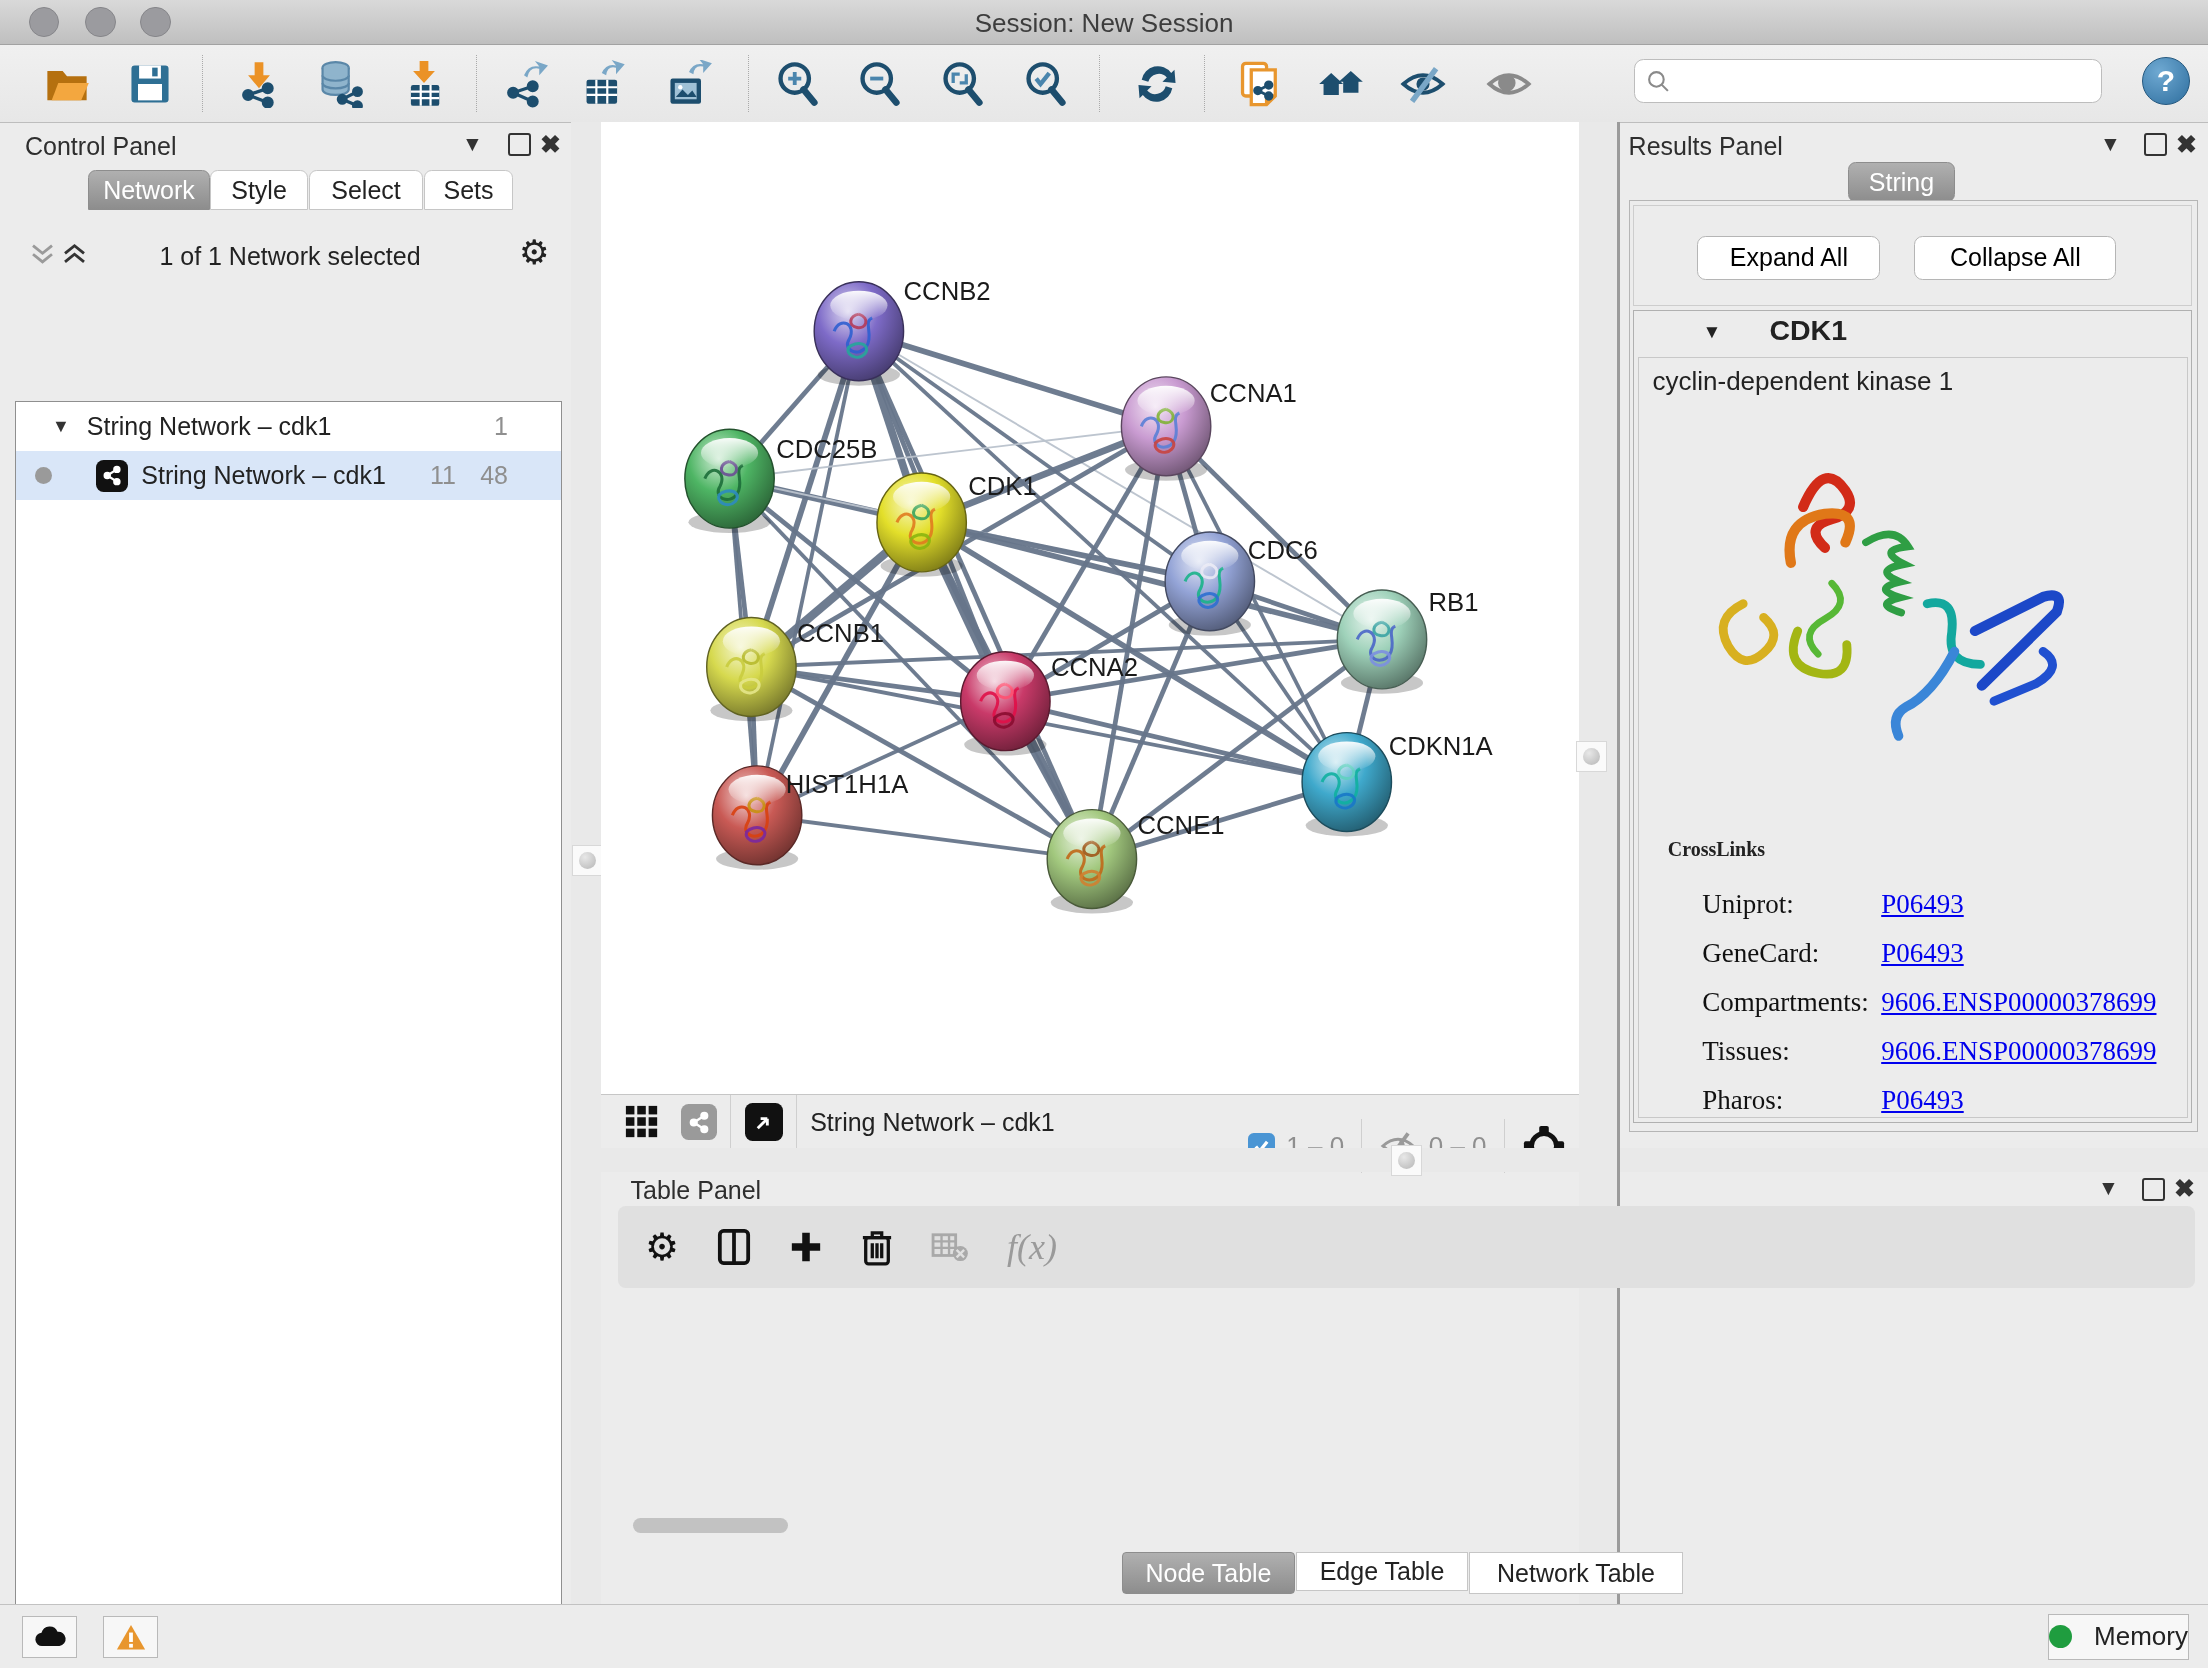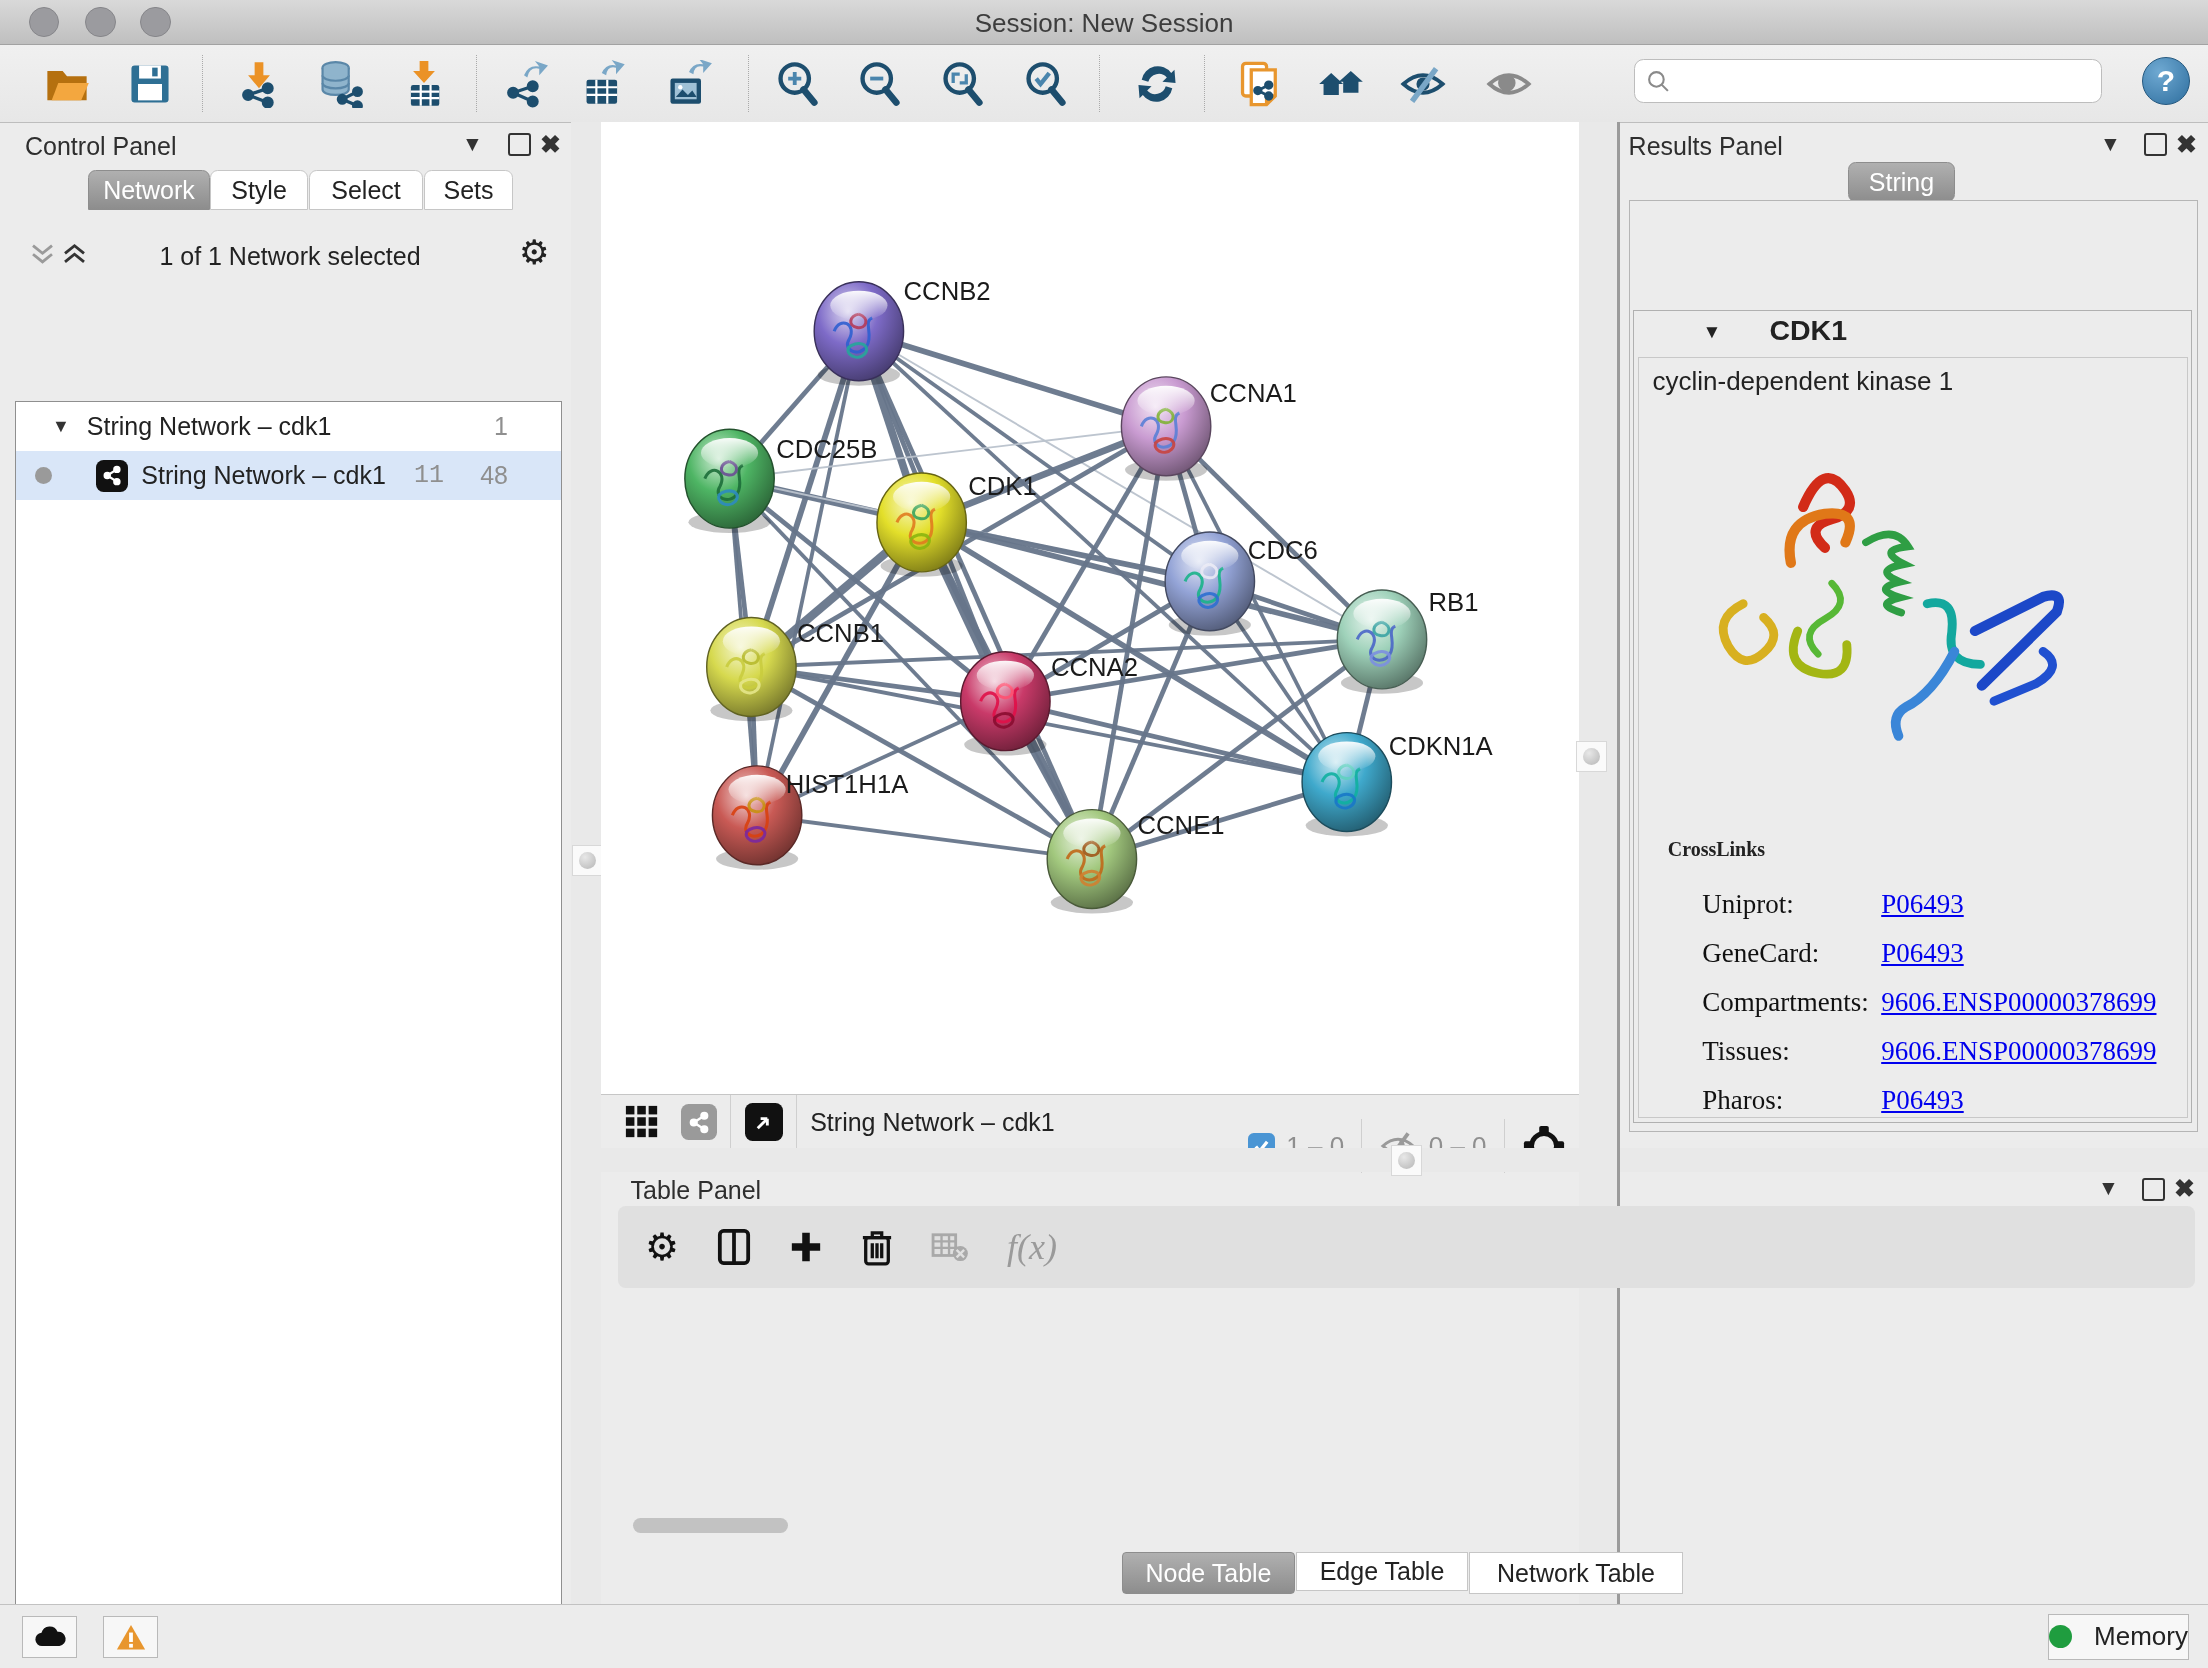--- a/index.html
+++ b/index.html
@@ -272,21 +272,21 @@
           <svg width="21" height="21" viewBox="0 0 24 24">
               <g stroke="#fff" stroke-width="2.5" fill="#fff">
                 <circle cx="17" cy="5" r="3"></circle>
                 <circle cx="6" cy="12" r="3"></circle>
                 <circle cx="17" cy="19" r="3"></circle>
                 <path d="M6 12L17 5M6 12l11 7"></path>
               </g>
             </svg>
         </span>
         <span style="margin-left:13.3px;">String Network – cdk1</span>
-        <span class="gray" style="position:absolute;right:117px;font-family:Liberation Mono, monospace;">11</span>
+        <span class="gray" style="position:absolute;right:105px;">11</span>
         <span class="gray" style="position:absolute;right:53px;">48</span>
       </div>
     </div>
   </div>
 
   <div class="abs" style="left:571px;top:122px;width:30px;height:1482px;background:#e9e9e9;">
     <div class="splitter-handle abs" style="left:1px;top:723px;">
         <i></i>
       </div>
   </div>
@@ -578,20 +578,24 @@
 
   <div class="abs" style="left:1620px;top:122px;width:589px;height:1482px;">
     <div class="abs phead" style="left:8.6px;top:9.5px;">Results Panel</div>
     <span class="abs picon" style="left:480px;top:9.5px;">▼</span>
     <span class="abs maxbox" style="left:524px;top:11.4px;"></span>
     <span class="abs picon" style="left:556px;top:7.6px;font-weight:bold;font-size:25px;">✖</span>
 
     <div class="abs tab active" style="left:228px;top:40px;width:107px;border-radius:7.6px;">String</div>
 
     <div class="abs" style="left:8.6px;top:78px;width:569px;height:932px;border:1.9px solid #b5b5b5;background:#ececec;box-sizing:border-box;">
+      <div class="abs" style="left:3.8px;top:3.8px;width:557px;height:99px;border:1px solid #cdcdcd;">
+        <button class="btnw abs" style="left:63px;top:30px;width:183px;height:44px;">Expand All</button>
+        <button class="btnw abs" style="left:280px;top:30px;width:202px;height:44px;">Collapse All</button>
+      </div>
 
       <div class="abs" style="left:3.8px;top:109px;width:557px;height:811px;border:1px solid #b0b0b0;">
         <span class="abs" style="left:68px;top:9.5px;font-size:19px;color:#222;">▼</span>
         <span class="abs" style="left:135px;top:2.9px;font-size:28.5px;font-weight:bold;">CDK1</span>
 
         <div class="abs" style="left:3.8px;top:46px;width:548px;height:759px;border:1px solid #c8c8c8;">
           <div class="abs" style="left:13.3px;top:7.6px;font-size:26px;">cyclin-dependent kinase 1</div>
 
           <svg class="abs" style="left:21px;top:49px;" width="409" height="418" viewBox="0 0 600 560">
             <g fill="none" stroke-linecap="round">

